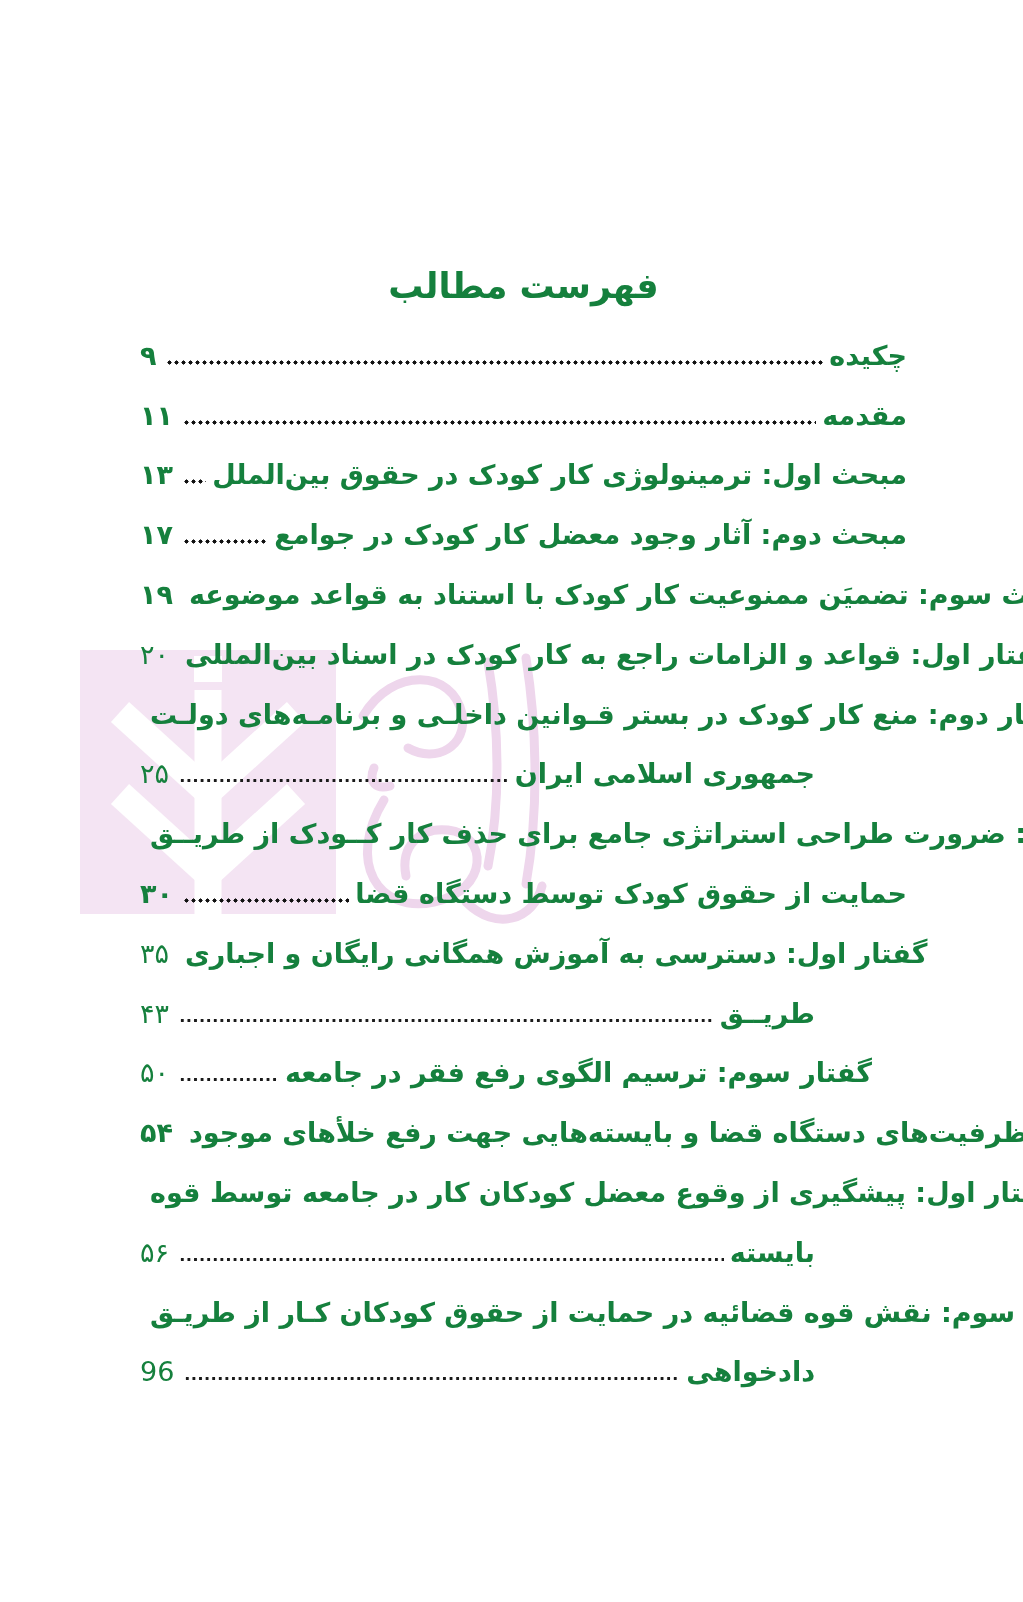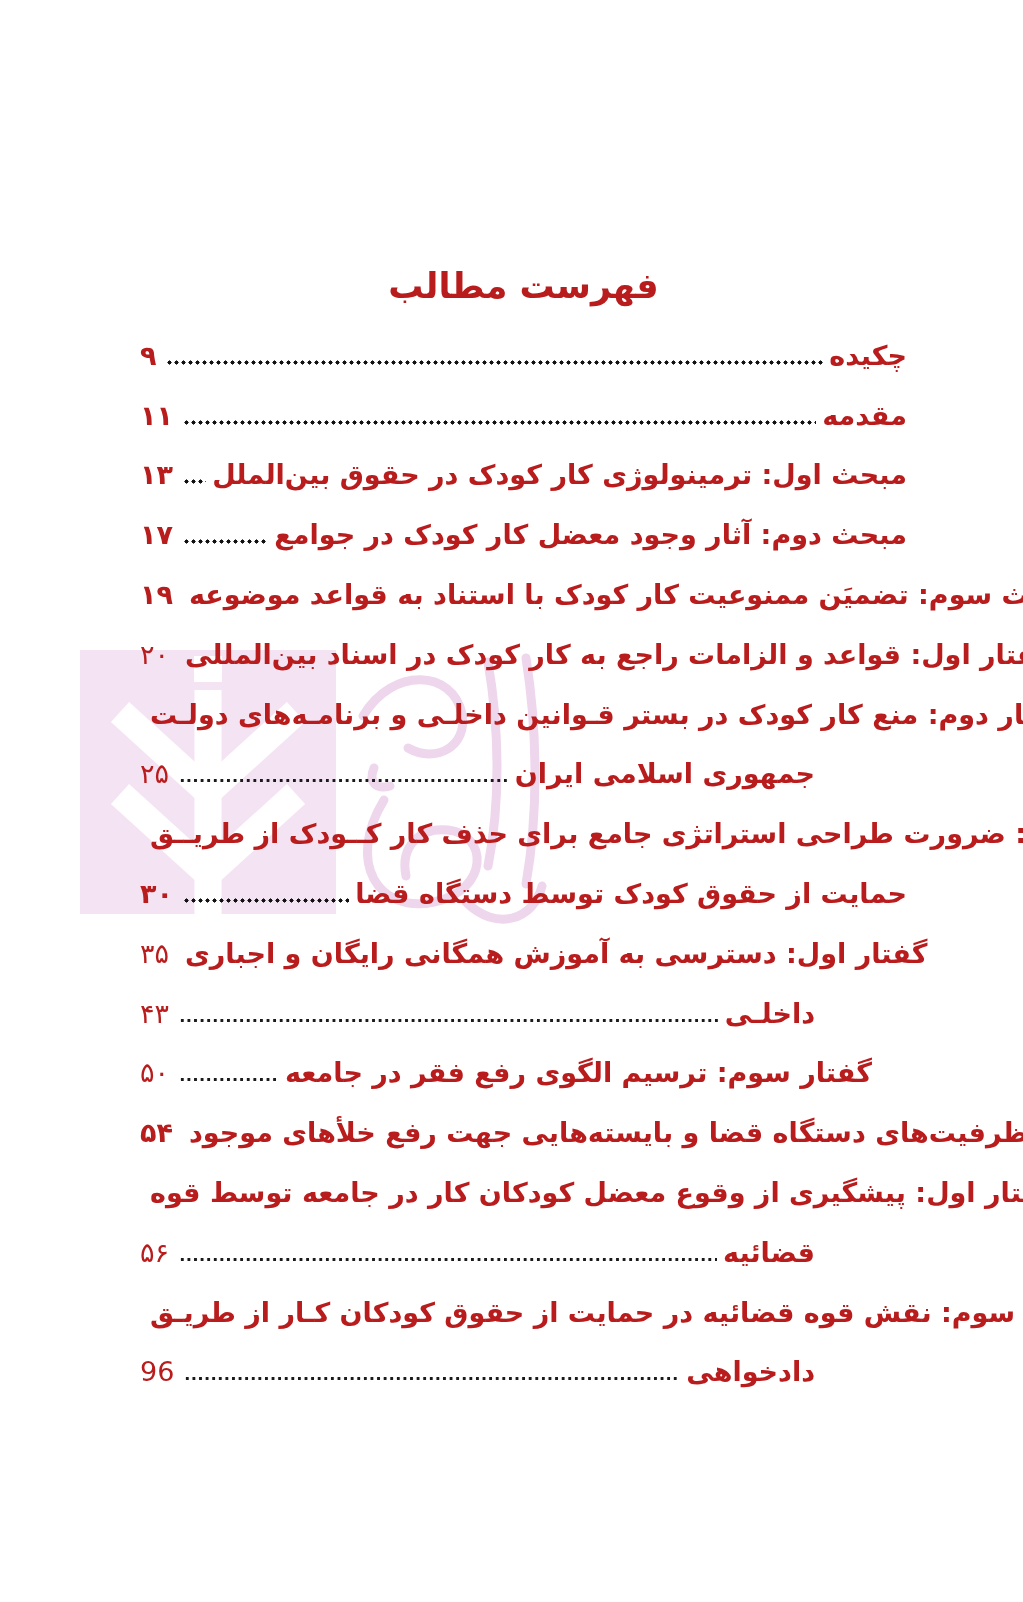--- a/index.html
+++ b/index.html
@@ -2,21 +2,21 @@
 <html lang="fa"><head>
 <meta charset="utf-8">
 <style>
   html,body { margin:0; padding:0; background:#ffffff; }
   .page {
     position:relative;
     width:1023px; height:1602px;
     background:#ffffff;
     overflow:hidden;
     font-family:"DejaVu Sans", sans-serif;
-    color:#b91c1c;
+    color:#15803d;
   }
 
   
   .watermark { position:absolute; inset:0; z-index:0; }
   .wm-rect {
     position:absolute; left:80px; top:650px;
     width:256px; height:264px;
     background:#f4e4f3;
   }
   .wm-logo { position:absolute; left:80px; top:650px; }
@@ -150,41 +150,41 @@
     <span class="etext">حمایت از حقوق کودک توسط دستگاه قضا</span>
   </div>
         <div class="row indent-1">
     <span class="pnum">۳۵</span>
     <span class="leader"></span>
     <span class="etext">گفتار اول: دسترسی به آموزش همگانی رایگان و اجباری</span>
   </div>
         <div class="row indent-2">
     <span class="pnum">۴۳</span>
     <span class="leader"></span>
-    <span class="etext">داخلـی</span>
+    <span class="etext">طریــق</span>
   </div>
         <div class="row indent-1">
     <span class="pnum">۵۰</span>
     <span class="leader"></span>
     <span class="etext">گفتار سوم: ترسیم الگوی رفع فقر در جامعه</span>
   </div>
         <div class="row bold indent-0">
     <span class="pnum">۵۴</span>
     <span class="leader"></span>
     <span class="etext">مبحث پنجم: ظرفیت‌های دستگاه قضا و بایسته‌هایی جهت رفع خلأهای موجود</span>
   </div>
         <div class="row indent-1 nopage">
 
     <span class="leader"></span>
     <span class="etext">گفتار اول: پیشگیری از وقوع معضل کودکان کار در جامعه توسط قوه</span>
   </div>
         <div class="row indent-2">
     <span class="pnum">۵۶</span>
     <span class="leader"></span>
-    <span class="etext">قضائیه</span>
+    <span class="etext">بایسته</span>
   </div>
         <div class="row indent-1 nopage">
 
     <span class="leader"></span>
     <span class="etext">گفتار سوم: نقش قوه قضائیه در حمایت از حقوق کودکان کـار از طریـق</span>
   </div>
         <div class="row indent-2">
     <span class="pnum">96</span>
     <span class="leader"></span>
     <span class="etext">دادخواهی</span>

